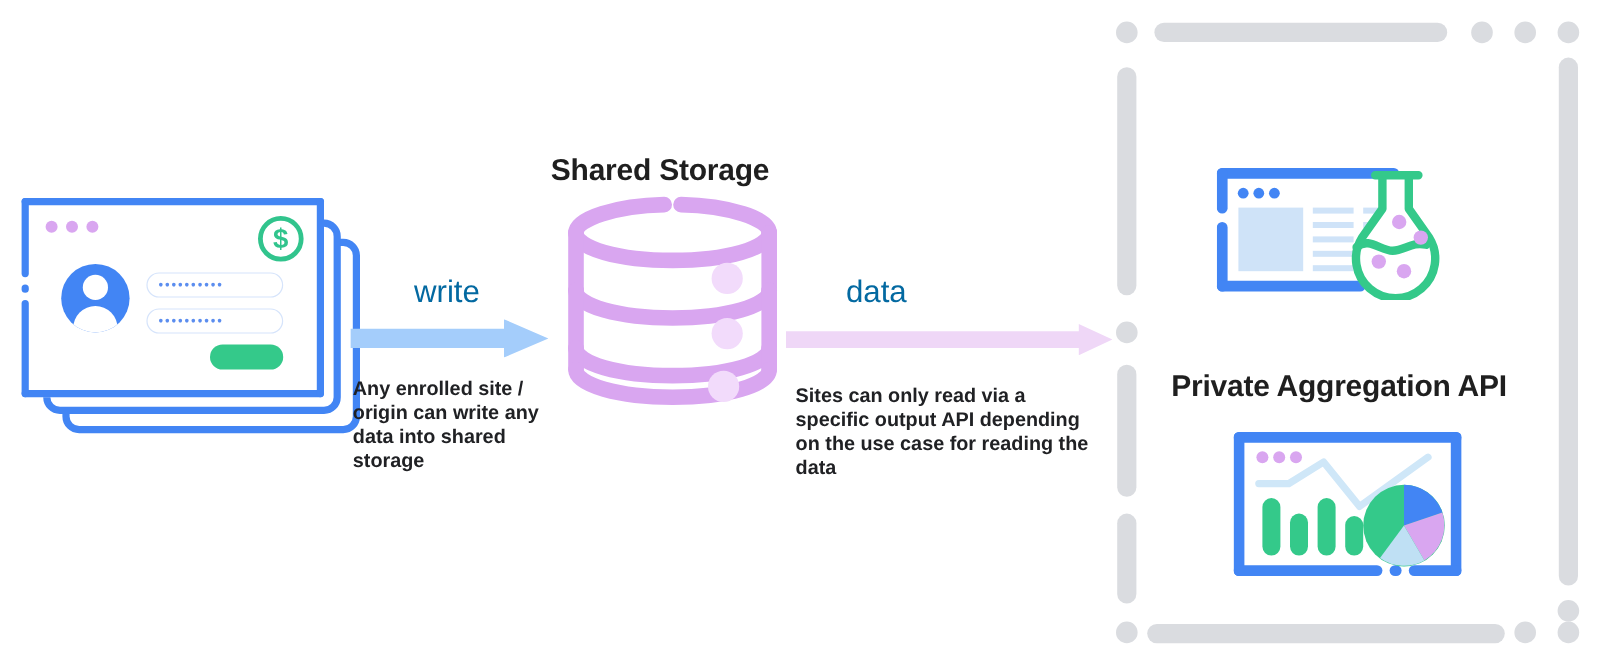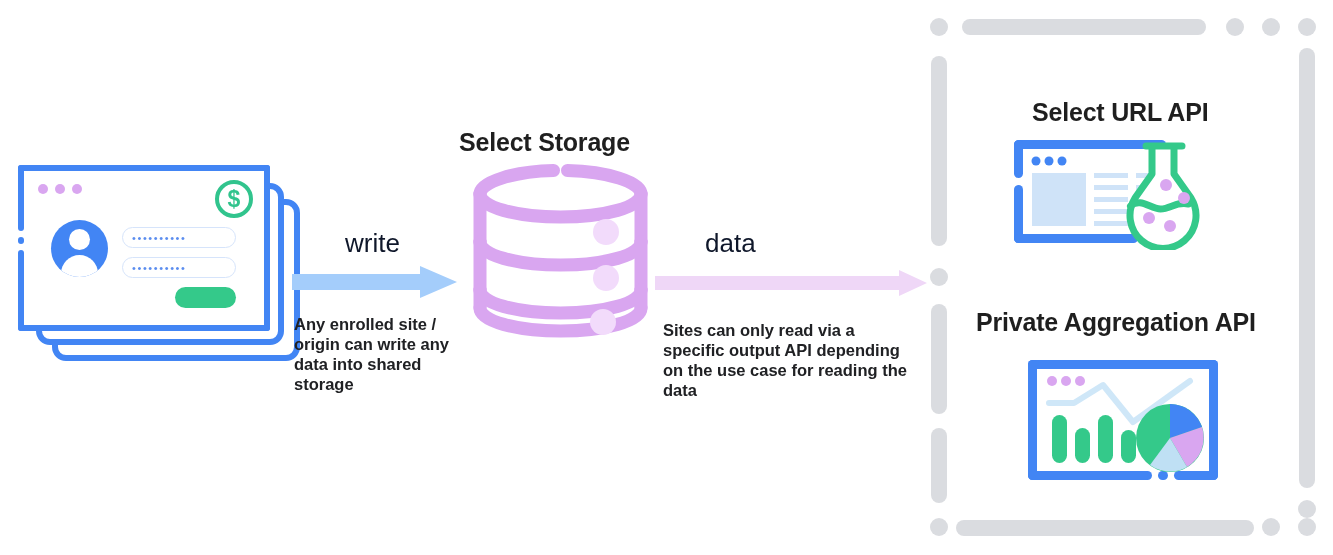--- a/index.html
+++ b/index.html
@@ -10,21 +10,21 @@
   }
   .stage{position:absolute;inset:0;}
   .abs{position:absolute;}
 
   
   .title-bold{
     font-weight:700;font-size:25px;letter-spacing:-0.2px;color:#1f1f1f;
     white-space:nowrap;
   }
   .arrow-label{
-    font-size:26px;color:#0f172a;font-weight:400;white-space:nowrap;
+    font-size:26px;color:#0369a1;font-weight:400;white-space:nowrap;
   }
   .caption{
     font-size:16.5px;line-height:20px;color:#202124;font-weight:700;
   }
 
   
   #site-cards{left:14px;top:165px;width:290px;height:200px;}
   .card-shadow{
     position:absolute;border:6px solid #4285f4;border-radius:14px;
     background:#ffffff;box-sizing:border-box;
@@ -123,21 +123,21 @@
   </div>
 
   <div class="abs arrow-label" style="left:345px;top:228px;">write</div>
   <div class="abs arrow" id="write-arrow">
     <svg width="165" height="32" viewBox="0 0 165 32">
       <path d="M0 8 H128 V0 L165 16 L128 32 V24 H0 Z" fill="#a4cdfb"></path>
     </svg>
   </div>
   <div class="abs caption" style="left:294px;top:314px;width:172px;">Any enrolled site / origin can write any data into shared storage</div>
 
-  <div class="abs title-bold" style="left:459px;top:128px;">Select Storage</div>
+  <div class="abs title-bold" style="left:459px;top:128px;">Shared Storage</div>
   <div class="abs" id="db">
     <svg width="185" height="182" viewBox="0 0 185 182">
       <g fill="none" stroke="#d9a6f0" stroke-width="13" stroke-linecap="round">
         <path d="M85.5 10.5 C46 11.4 12 22 12 34"></path>
         <path d="M99.5 10.5 C139 11.4 173 22 173 34"></path>
         <path d="M12 34 C12 47 48 57 92.5 57 C137 57 173 47 173 34"></path>
         <path d="M12 34 V 82"></path>
         <path d="M173 34 V 82"></path>
         <path d="M12 82 C12 95 48 105 92.5 105 C137 105 173 95 173 82"></path>
         <path d="M12 82 V 130"></path>
@@ -176,21 +176,20 @@
     <div class="seg" style="left:13px;top:418px;width:16px;height:75px;"></div>
     <div class="seg" style="left:12px;top:508px;width:18px;height:18px;border-radius:9px;"></div>
 
     <div class="seg" style="left:381px;top:38px;width:16px;height:440px;"></div>
     <div class="seg" style="left:380px;top:490px;width:18px;height:18px;border-radius:9px;"></div>
 
     <div class="seg" style="left:38px;top:510px;width:298px;height:16px;"></div>
     <div class="seg" style="left:344px;top:508px;width:18px;height:18px;border-radius:9px;"></div>
     <div class="seg" style="left:380px;top:508px;width:18px;height:18px;border-radius:9px;"></div>
 
-    <div class="abs title-bold" style="left:114px;top:88px;">Select URL API</div>
 
     <div id="select-url-icon">
       <svg width="210" height="110" viewBox="0 0 210 110">
 
         <g fill="#4285f4">
           <rect x="0" y="0" width="152" height="9" rx="4.5"></rect>
           <rect x="0" y="0" width="9" height="38" rx="4.5"></rect>
           <rect x="0" y="45" width="9" height="58" rx="4.5"></rect>
           <rect x="0" y="94" width="124" height="9" rx="4.5"></rect>
           <rect x="130" y="94" width="10" height="9" rx="4.5"></rect>

